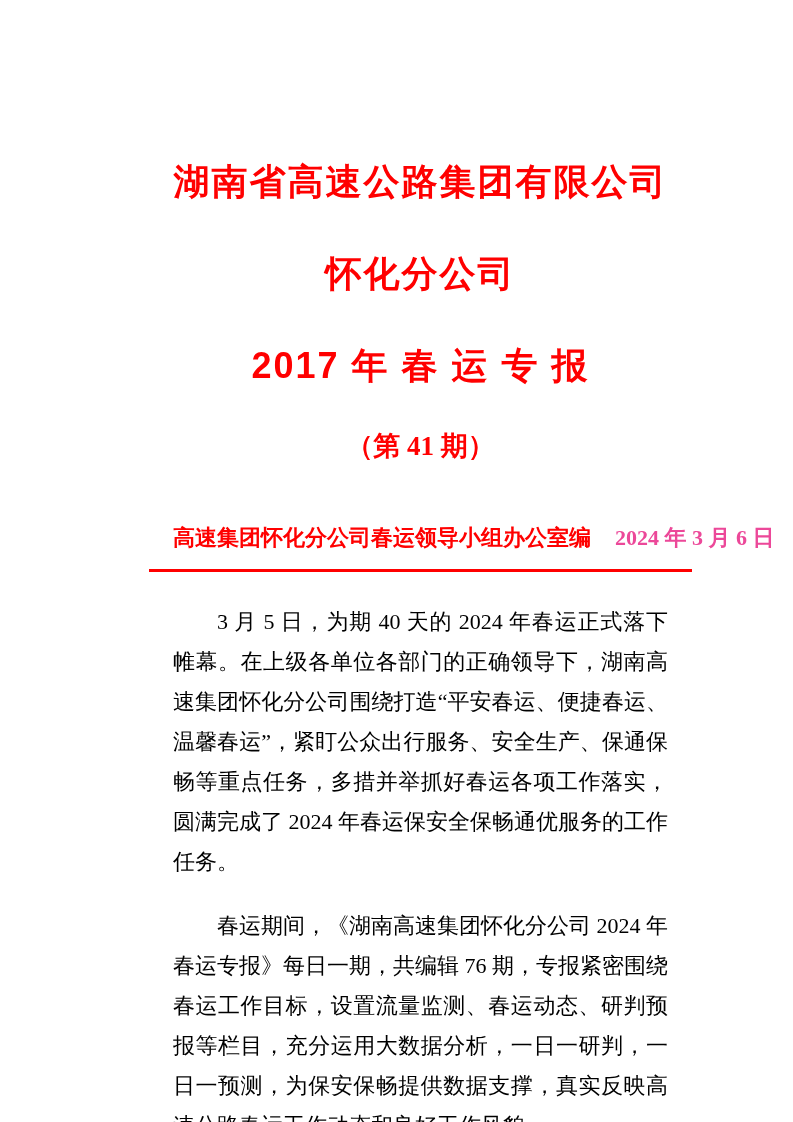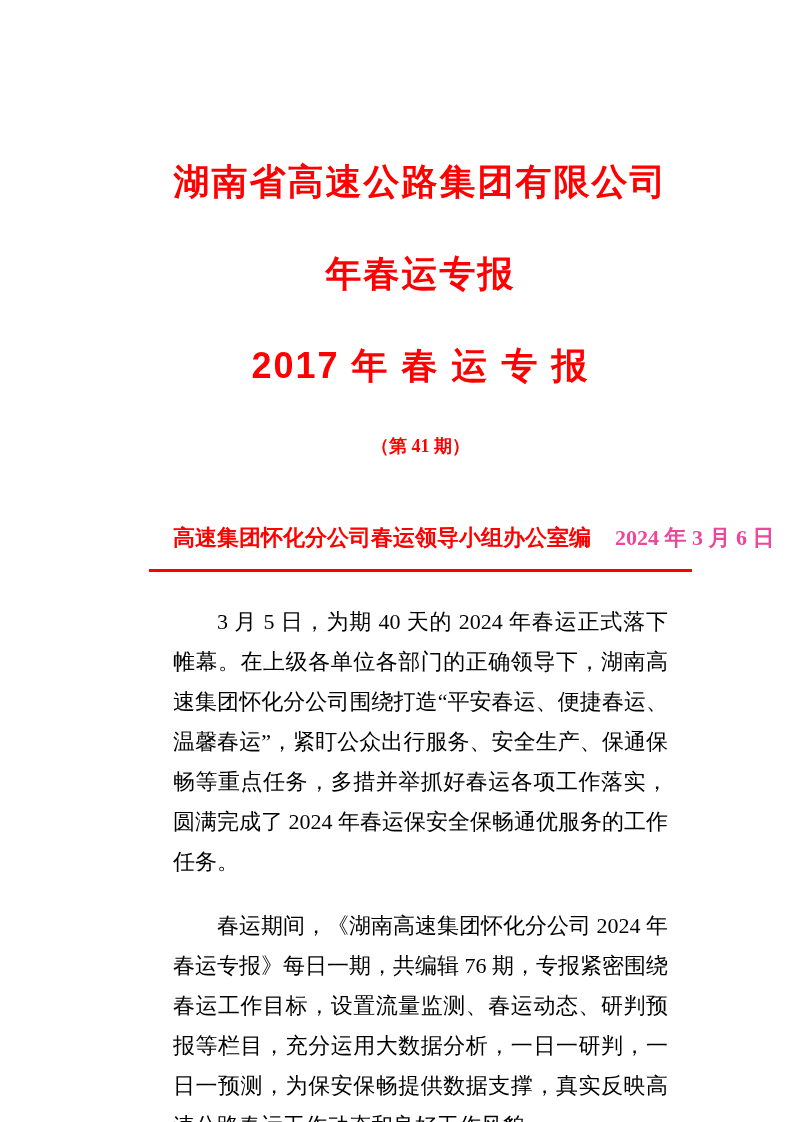--- a/index.html
+++ b/index.html
@@ -31,21 +31,21 @@
   .title-line {
     font-size: 36px;
     line-height: 68px;
     letter-spacing: 2px;
     white-space: nowrap;
   }
   .issue-line {
     font-family: "Liberation Serif", serif;
     font-weight: bold;
     color: #ff0000;
-    font-size: 18px;
+    font-size: 27px;
     line-height: 44px;
     text-align: center;
   }
   
   .masthead {
     display: flex;
     justify-content: space-between;
     align-items: flex-end;
     margin-top: 8px;
     padding-bottom: 5px;
@@ -72,21 +72,21 @@
   }
 </style>
 </head>
 <body>
 
 <div class="page">
   <div class="content">
 
     <header class="title-block">
       <div class="title-line">湖南省高速公路集团有限公司</div>
-      <div class="title-line">年春运专报</div>
+      <div class="title-line">怀化分公司</div>
       <div class="title-line">2017 年 春 运 专 报</div>
       <div class="issue-line">（第 41 期）</div>
     </header>
 
     <div class="masthead">
       <span class="editor">高速集团怀化分公司春运领导小组办公室编</span>
       <span class="date">2024 年 3 月 6 日</span>
     </div>
 
     <main class="body-text">

